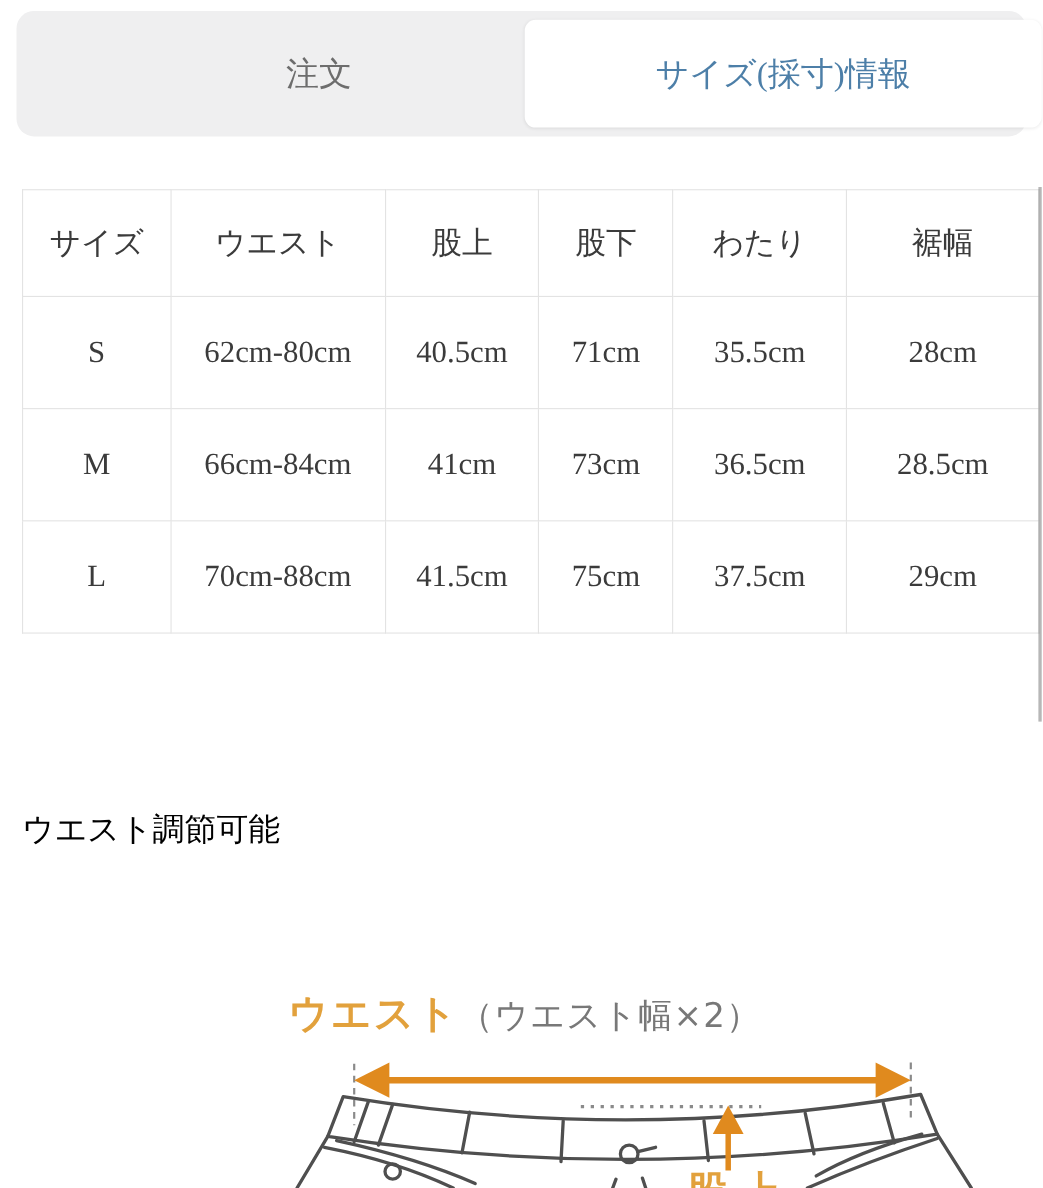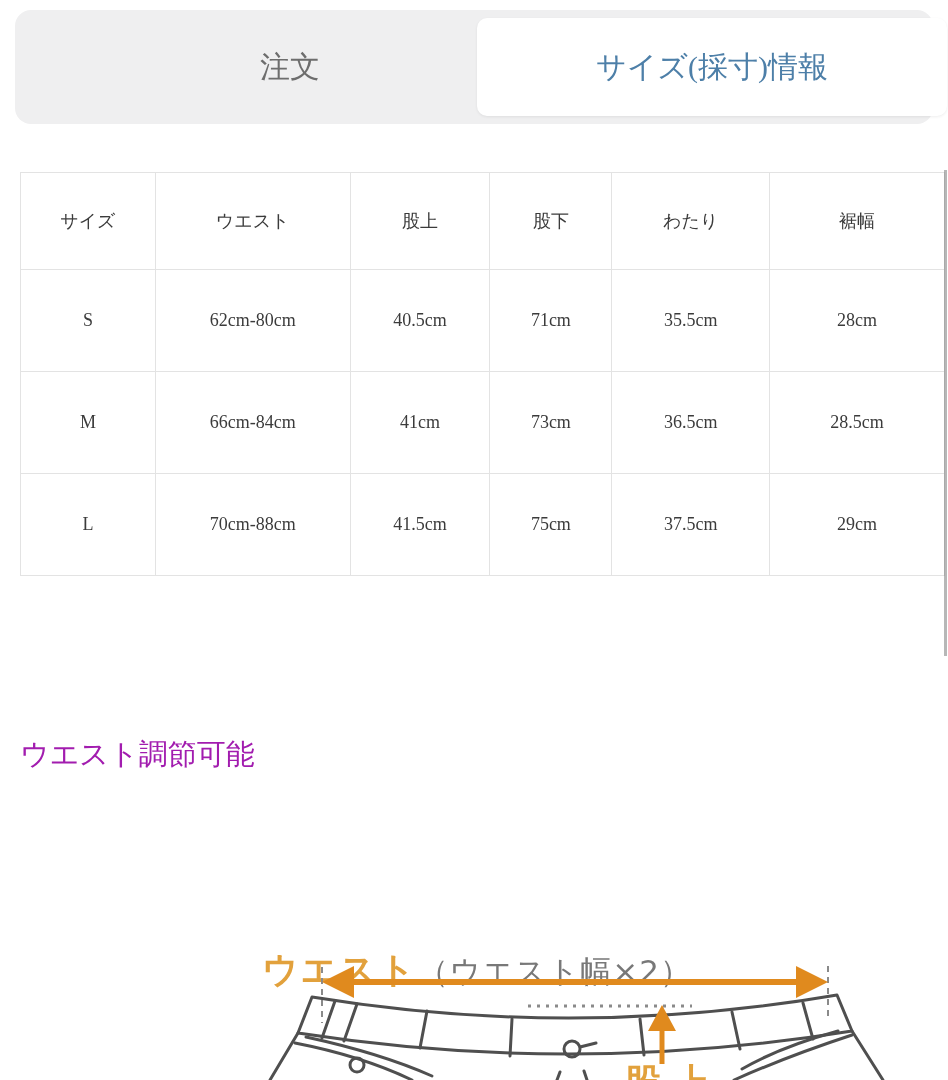--- a/index.html
+++ b/index.html
@@ -30,47 +30,46 @@
     box-shadow:0 1px 3px rgba(0,0,0,.07);
     display:flex;align-items:center;justify-content:center;
     font-size:30px;color:#4d7fa8;
     cursor:pointer;
   }
   
   .size-table{
     position:absolute;left:20px;top:172px;
     width:925px;
     border-collapse:collapse;
-    font-size:18px;color:#3b3b3b;
+    font-size:28px;color:#3b3b3b;
   }
   .size-table th,.size-table td{
     border:1px solid #e3e3e3;
     background:#ffffff;
     text-align:center;
     font-weight:normal;
     padding:0;
   }
   .size-table thead tr{height:97px;}
   .size-table tbody tr{height:102px;}
   .table-edge-shadow{
     position:absolute;right:1px;top:170px;
     width:3px;height:486px;
     background:#6f6f6f;opacity:.5;
   }
   
   .note-text{
     position:absolute;left:20px;top:735px;
-    font-size:29px;color:#a21caf;
+    font-size:29px;color:#000000;
   }
   
   .diagram-label{
     position:absolute;left:262px;top:898px;
     font-family:"DejaVu Sans","Liberation Sans",sans-serif;
     white-space:nowrap;
-    margin-top:48px;
   }
   .diagram-label .lbl-orange{
     font-size:36px;font-weight:bold;color:#e2a13c;letter-spacing:2px;
   }
   .diagram-label .lbl-gray{
     font-size:31px;color:#787878;letter-spacing:1px;
   }
   .diagram-svg{
     position:absolute;left:240px;top:943px;
     width:708px;height:137px;

